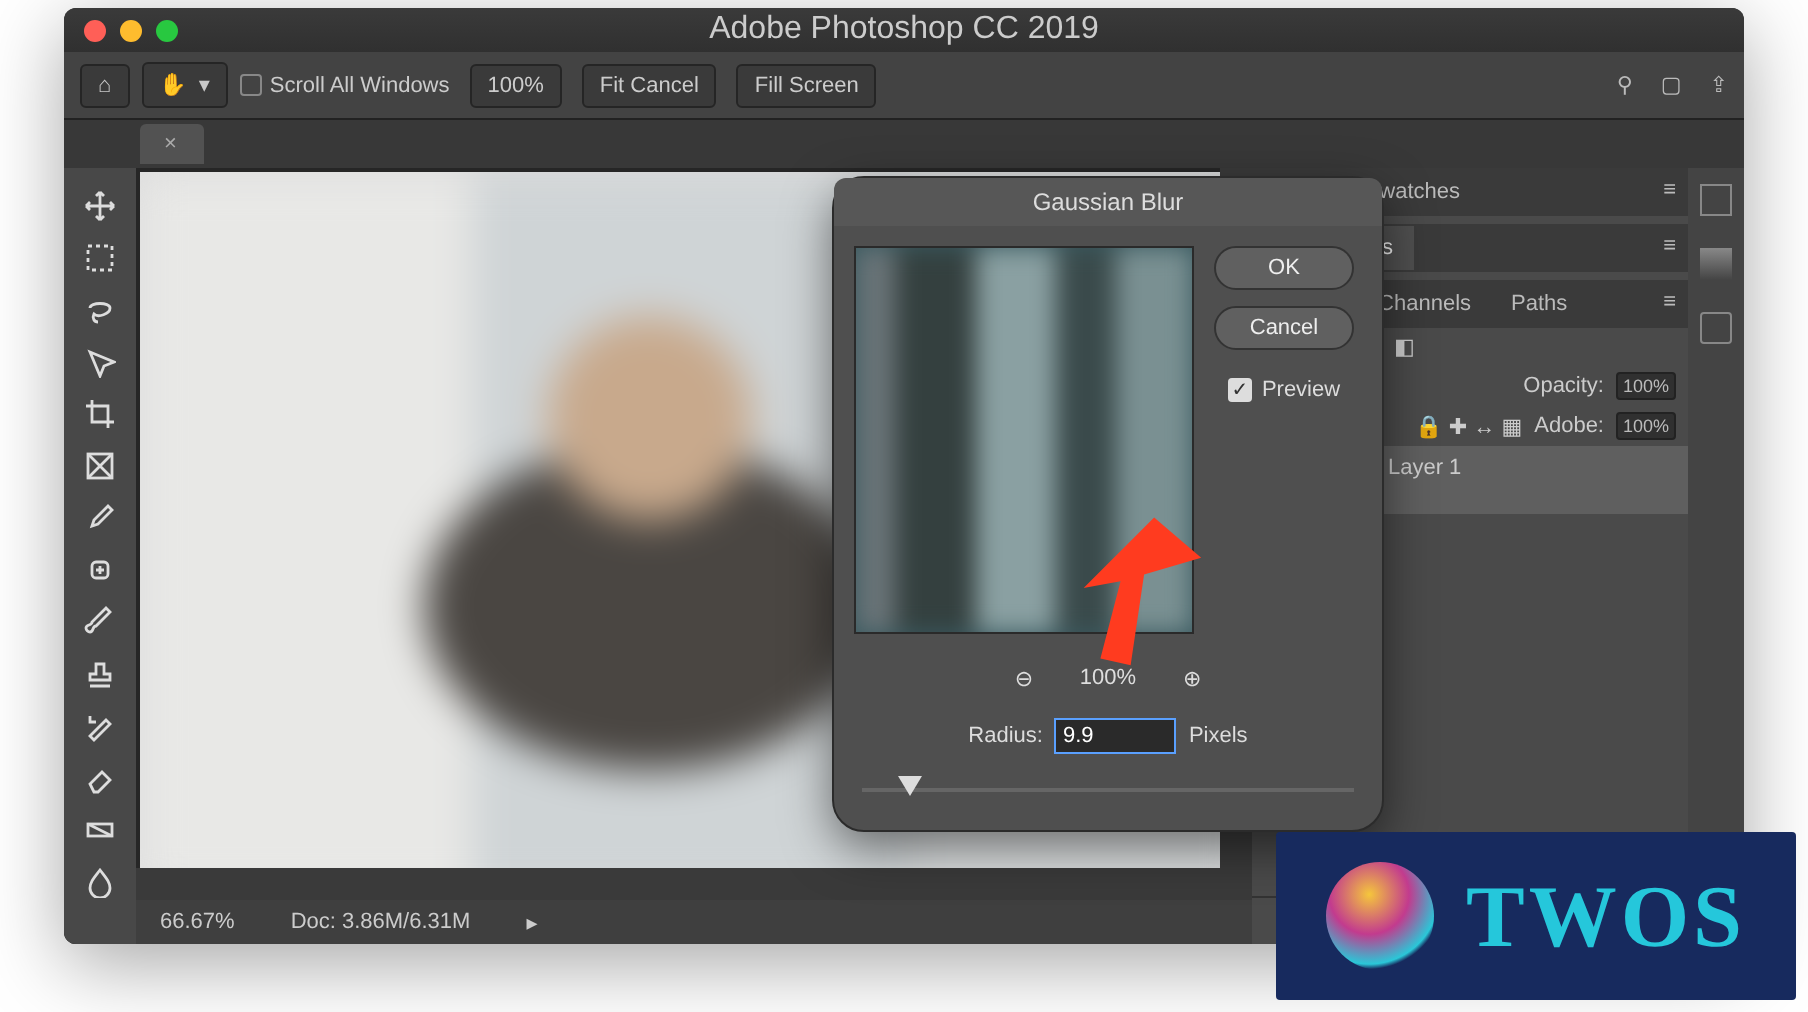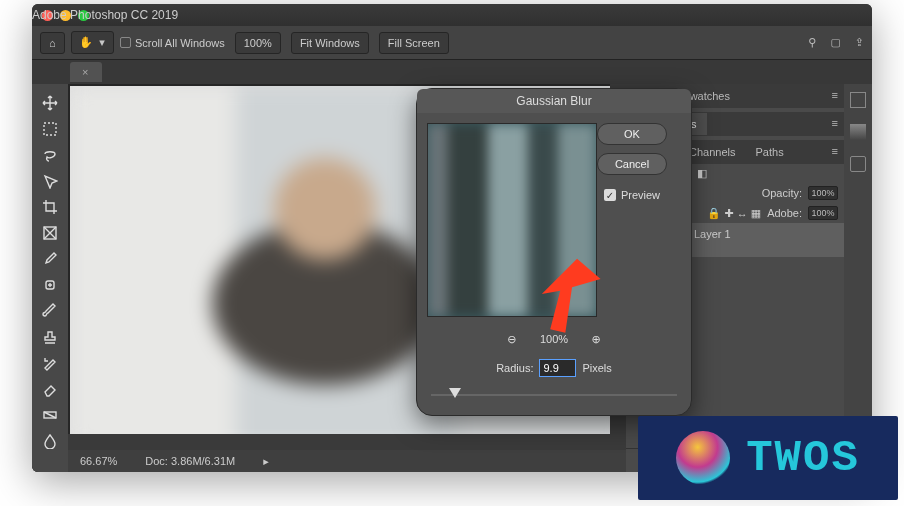--- a/index.html
+++ b/index.html
@@ -2,21 +2,21 @@
 <html><head>
 <meta charset="utf-8">
 <style>
 *{margin:0;padding:0;box-sizing:border-box;font-family:-apple-system,"Helvetica Neue",Arial,sans-serif;font-size:11px;-webkit-font-smoothing:antialiased}
 body{background:#fff;width:904px;height:506px;position:relative;overflow:hidden}
 .window{position:absolute;top:4px;left:32px;width:840px;height:468px;background:#323232;border-radius:6px;box-shadow:0 10px 40px rgba(0,0,0,.35);overflow:hidden}
 .titlebar{height:22px;background:linear-gradient(#3a3a3a,#303030);display:flex;align-items:center;position:relative}
 .tl{display:flex;gap:7px;margin-left:10px}
 .tl span{width:11px;height:11px;border-radius:50%}
 .tl .r{background:#ff5f57}.tl .y{background:#febc2e}.tl .g{background:#28c840}
-.title{position:absolute;left:0;right:0;text-align:left;color:#ccc;font-size:12px}
+.title{position:absolute;left:0;right:0;text-align:center;color:#ccc;font-size:16px}
 .optbar{height:34px;background:#434343;border-bottom:1px solid #222;display:flex;align-items:center;padding:0 8px;gap:6px}
 .ob-btn{background:#3a3a3a;border:1px solid #252525;color:#ccc;padding:4px 8px;border-radius:3px;display:flex;align-items:center;gap:6px}
 .ob-row{display:flex;align-items:center;gap:10px;flex:1}
 .ob-right{display:flex;gap:14px;color:#bbb}
 .cb{width:11px;height:11px;border:1px solid #888;border-radius:2px;margin-right:4px}
 .doc{height:24px;background:#383838;display:flex;align-items:center}
 .tab{background:#525252;color:#ddd;padding:4px 12px;font-size:11px;border-radius:3px 3px 0 0;margin-left:38px;display:flex;align-items:center;gap:8px}
 .tab .x{color:#aaa;margin-right:2px}
 .content{position:relative;height:calc(100% - 80px);background:#323232;display:flex}
 .toolcol{width:36px;background:#484848;display:flex;flex-direction:column;align-items:center;padding:6px 0;gap:0}
@@ -43,43 +43,43 @@
 .pmenu{position:absolute;right:6px;top:5px;color:#bbb}
 .adjrow{display:flex;align-items:center;gap:8px;padding:3px 6px}
 .srow{display:flex;align-items:center;gap:6px;justify-content:flex-end;padding:3px 6px}
 .mini{width:30px;height:14px;background:#303030;border:1px solid #222;color:#bbb;text-align:center;border-radius:2px;font-size:9px;line-height:13px}
 .layer{background:#5f5f5f;padding:5px 8px;display:flex;align-items:flex-start;gap:8px}
 .lthumb{width:30px;height:24px;background:#ccc;border:1px solid #222}
 .bot{margin-top:auto;height:24px;border-top:1px solid #333;display:flex;align-items:center;justify-content:flex-end;gap:12px;padding:0 8px;color:#ccc}
 
 .dialog{position:absolute;left:416px;top:88px;width:276px;background:#4f4f4f;border:1px solid #2b2b2b;border-radius:16px;box-shadow:0 8px 24px rgba(0,0,0,.5);color:#ddd}
 .dhead{height:24px;display:flex;align-items:center;justify-content:center;font-size:12px;background:#575757;border-radius:6px 6px 0 0}
-.dbody{display:flex;padding:10px;gap:0}
+.dbody{display:flex;padding:10px;gap:10px}
 .preview{width:170px;height:194px;background:#3a5a60;position:relative;overflow:hidden;border:1px solid #2a2a2a}
 .preview::before{content:"";position:absolute;inset:0;background:
   linear-gradient(90deg,#6a7478 0 20px,#34403f 20px 60px,#8aa0a2 60px 100px,#3a4a4b 100px 130px,#7a9092 130px 170px);
   filter:blur(6px)}
 .btncol{display:flex;flex-direction:column;gap:8px;align-items:center}
 .dbtn{width:70px;height:22px;background:#606060;border:1px solid #333;border-radius:12px;color:#eee;display:flex;align-items:center;justify-content:center}
 .pchk{display:flex;align-items:center;gap:5px;margin-top:6px}
 .pchk .bx{width:12px;height:12px;background:#ddd;border-radius:2px;display:flex;align-items:center;justify-content:center;color:#333;font-size:10px}
 .zrow{display:flex;align-items:center;justify-content:center;gap:18px;padding:2px 0 6px}
 .zrow .zb{width:20px;height:20px;display:flex;align-items:center;justify-content:center;color:#ddd}
 .radrow{display:flex;align-items:center;justify-content:center;gap:6px;padding:4px 0}
-.radrow input{width:37px;height:18px;background:#2a2a2a;border:1px solid #5aa0ff;color:#fff;text-align:left;padding:0 3px}
+.radrow input{width:61px;height:18px;background:#2a2a2a;border:1px solid #5aa0ff;color:#fff;text-align:left;padding:0 3px}
 .slider{height:20px;position:relative;margin:4px 14px 10px}
 .slider::before{content:"";position:absolute;left:0;right:0;top:9px;height:2px;background:#666}
 .knob{position:absolute;top:3px;left:18px;width:0;height:0;border-left:6px solid transparent;border-right:6px solid transparent;border-top:10px solid #ddd}
 
 .arrow{position:absolute;left:525px;top:252px;width:84px;height:84px;pointer-events:none}
 .arrow svg{width:100%;height:100%}
 
 .twos{position:absolute;right:6px;bottom:6px;width:260px;height:84px;background:#172a5e;display:flex;align-items:center;justify-content:center;gap:16px;border-radius:2px}
 .bulb{width:54px;height:54px;border-radius:50%;background:radial-gradient(circle at 40% 30%,#f5c63c,#c23b8e 40%,#2ac7d8 70%,#172a5e 75%);position:relative}
-.twos span{color:#25c7db;font-weight:700;font-size:44px;letter-spacing:2px;font-family:Liberation Mono, monospace}
+.twos span{color:#25c7db;font-weight:700;font-size:44px;letter-spacing:2px;font-family:Liberation Serif, serif}
 .ic{color:#c8c8c8}
 </style>
 </head>
 <body>
 
 <div class="window">
   <div class="titlebar">
     <div class="tl">
       <span class="r"></span>
       <span class="y"></span>
@@ -98,21 +98,21 @@
       </div>
     <div class="ob-row">
       <label style="display:flex;align-items:center;color:#ccc">
           <span class="cb"></span>
           <span>Scroll All Windows</span>
         </label>
       <div class="ob-btn">
           <span>100%</span>
         </div>
       <div class="ob-btn">
-          <span>Fit Windows</span>
+          <span>Fit Cancel</span>
         </div>
       <div class="ob-btn">
           <span>Fill Screen</span>
         </div>
     </div>
     <div class="ob-right">
       <span>⚲</span>
       <span>▢</span>
       <span>⇪</span>
     </div>

